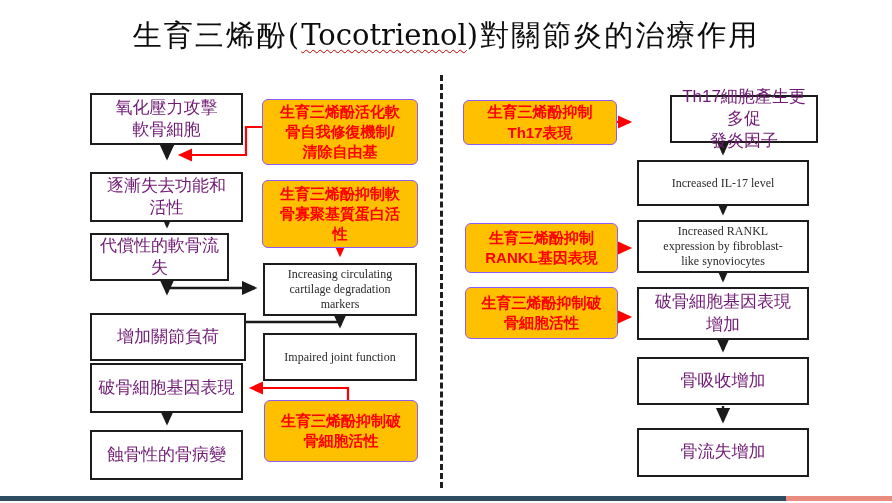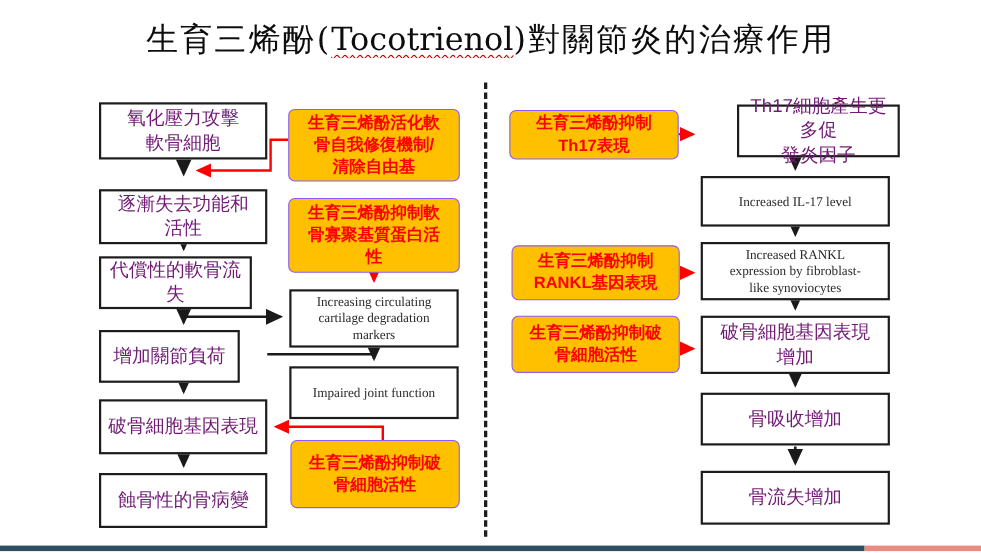--- a/index.html
+++ b/index.html
@@ -18,21 +18,21 @@
   .wbox{background:#ffffff;border:2.5px solid #1c1c1c;color:#701a75;font-size:17px;}
   .ebox{background:#ffffff;border:2.5px solid #1c1c1c;color:#2b2b2b;
         font-family:"Liberation Serif",serif;font-size:12px;line-height:1.25;}
   .obox{background:#FFC000;border:1px solid #8b5cf6;border-radius:6px;
         color:#FF0000;font-weight:bold;font-size:15px;line-height:1.35;}
 
   
   .lb1{left:90px;top:93px;width:153px;height:52px;}
   .lb2{left:90px;top:172px;width:153px;height:50px;}
   .lb3{left:90px;top:233px;width:139px;height:48px;}
-  .lb4{left:90px;top:300px;width:128px;height:48px;}
+  .lb4{left:90px;top:313px;width:156px;height:48px;}
   .lb5{left:90px;top:363px;width:153px;height:50px;}
   .lb6{left:90px;top:430px;width:153px;height:50px;}
 
   
   .lo1{left:262px;top:99px;width:156px;height:66px;}
   .lo2{left:262px;top:180px;width:156px;height:68px;}
   .cw1{left:263px;top:263px;width:154px;height:53px;}
   .cw2{left:263px;top:333px;width:154px;height:48px;}
   .lo3{left:264px;top:400px;width:154px;height:62px;}
 

